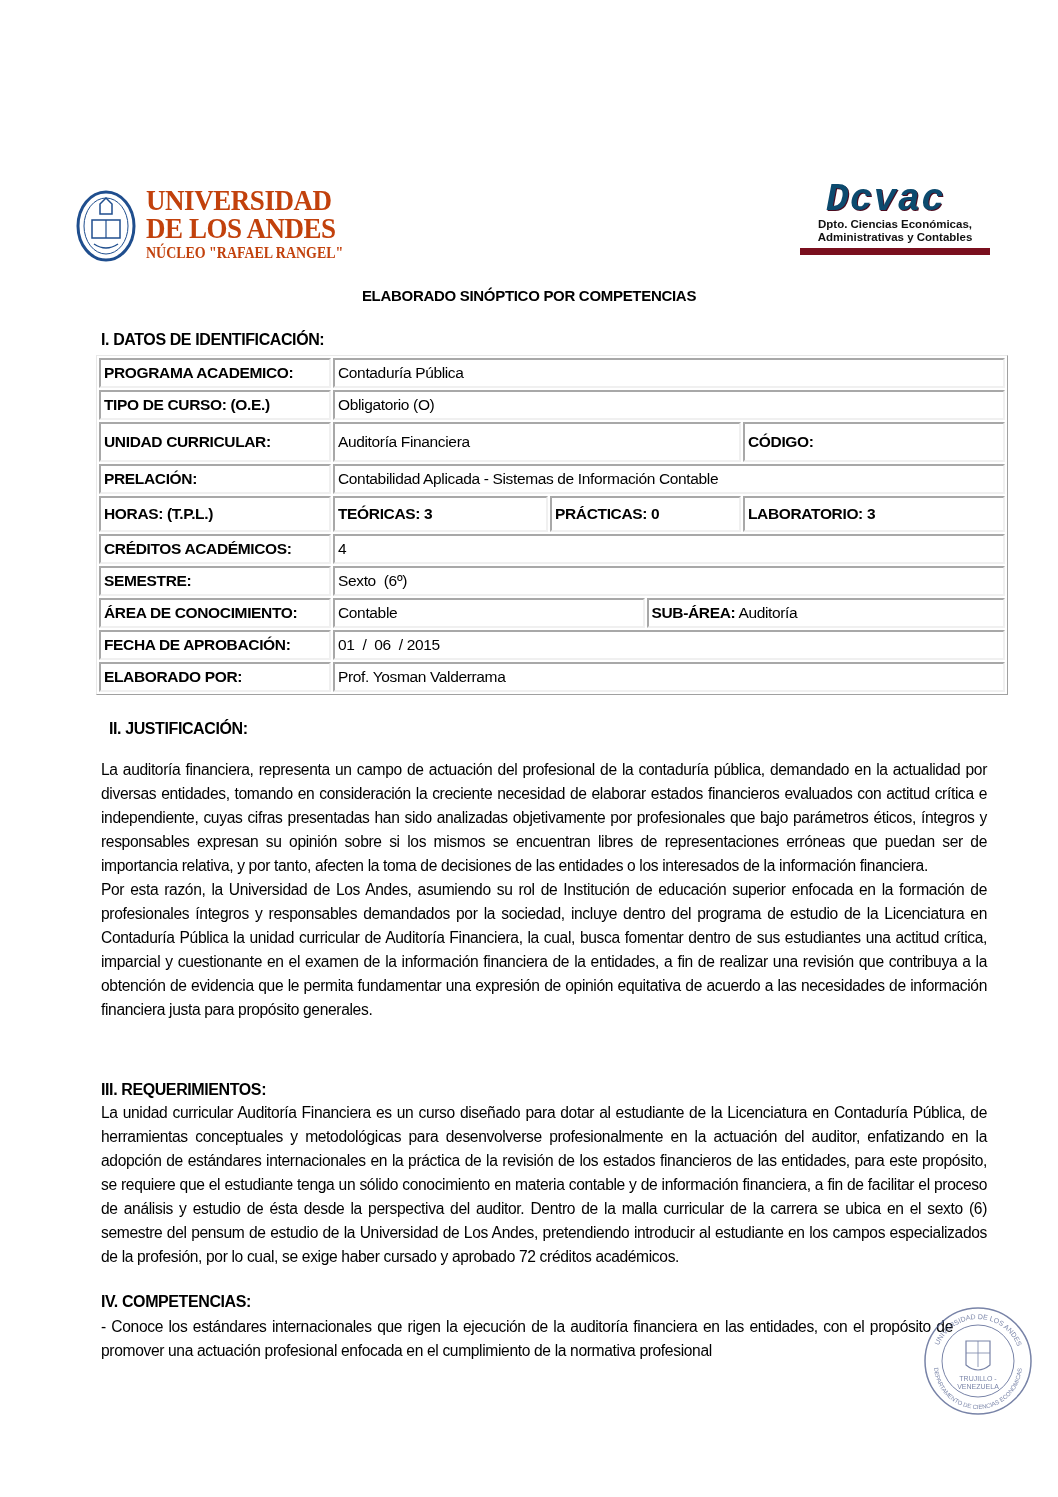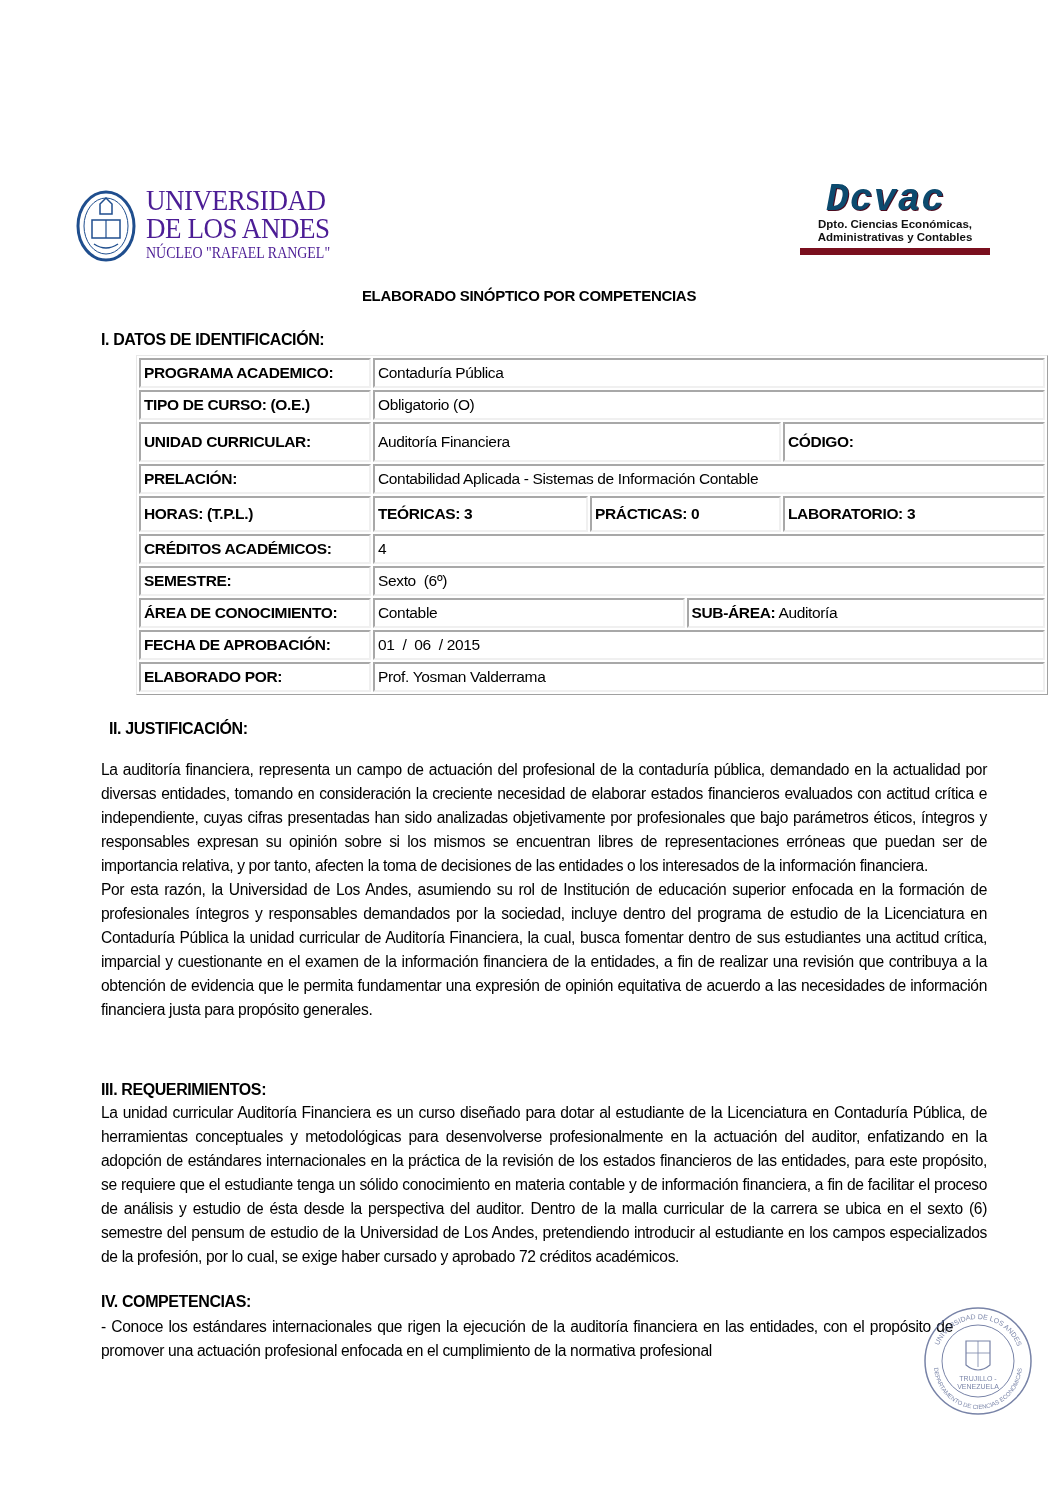--- a/index.html
+++ b/index.html
@@ -1,41 +1,41 @@
 <!DOCTYPE html>
 <html><head>
 <meta charset="utf-8">
 <style>
   html, body { margin:0; padding:0; background:#ffffff; }
   body { width:1058px; height:1497px; position:relative; overflow:hidden;
          font-family:"Liberation Sans", "DejaVu Sans", sans-serif; color:#000; }
   .logo-uni { position:absolute; left:76px; top:186px; width:250px; height:80px; }
   .uni-seal { position:absolute; left:0; top:4px; width:60px; height:72px; }
-  .uni-text { position:absolute; left:70px; top:0; color:#4c1d95;
-              font-family:"Liberation Serif","DejaVu Serif",serif; }
+  .uni-text { position:absolute; left:70px; top:0; color:#c2410c;
+              font-family:"Liberation Serif","DejaVu Serif",serif;font-weight:bold; }
   .uni-line1 { font-size:30px; line-height:28px; letter-spacing:-0.5px; transform:scaleX(0.9); transform-origin:left; white-space:nowrap; }
   .uni-line2 { font-size:30px; line-height:28px; letter-spacing:-0.5px; transform:scaleX(0.9); transform-origin:left; white-space:nowrap; }
   .uni-line3 { font-size:17px; line-height:22px; transform:scaleX(0.82); transform-origin:left; white-space:nowrap; }
 
   .logo-dcvac { position:absolute; left:800px; top:178px; width:190px; height:80px; }
   .dcvac-word { position:absolute; left:26px; top:0; font-family:Liberation Mono, monospace;
                 font-style:italic; font-weight:bold; font-size:38px; color:#0c4a6e;
                 text-shadow:1px 1px 0 #4a0c20; letter-spacing:1px; }
   .dcvac-sub { position:absolute; left:0; top:40px; width:190px; text-align:center;
                font-weight:bold; font-size:11.5px; line-height:13px; color:#111; }
   .dcvac-bar { position:absolute; left:0; top:70px; width:190px; height:7px; background:#7a0f1e; }
 
   .doc-title { position:absolute; left:0; width:1058px; top:287px; text-align:center;
                font-weight:bold; font-size:15px; letter-spacing:-0.3px; }
   .section-h { position:absolute; left:101px; font-weight:bold; font-size:16px; letter-spacing:-0.4px; }
 
   table.idtable { position:absolute; left:96px; top:355px; width:912px;
                   border-collapse:separate; border-spacing:2px;
                   border:1px solid #a0a0a0; border-right-color:#a0a0a0; border-bottom-color:#a0a0a0;
-                  border-left-color:#e8e8e8; border-top-color:#e8e8e8;margin-left:40px; }
+                  border-left-color:#e8e8e8; border-top-color:#e8e8e8; }
   table.idtable td { border:2px solid; border-color:#a8a8a8 #f0f0f0 #f0f0f0 #a8a8a8;
                      padding:0 3px; height:26px; font-size:15.5px; letter-spacing:-0.35px;
                      vertical-align:middle; white-space:nowrap; }
   td.lbl { font-weight:bold; width:222px; }
   .b { font-weight:bold; }
 
   .para { position:absolute; left:101px; width:886px; font-size:15.6px; line-height:24px;
           text-align:justify; letter-spacing:-0.35px; }
   .para p { margin:0; }
 

